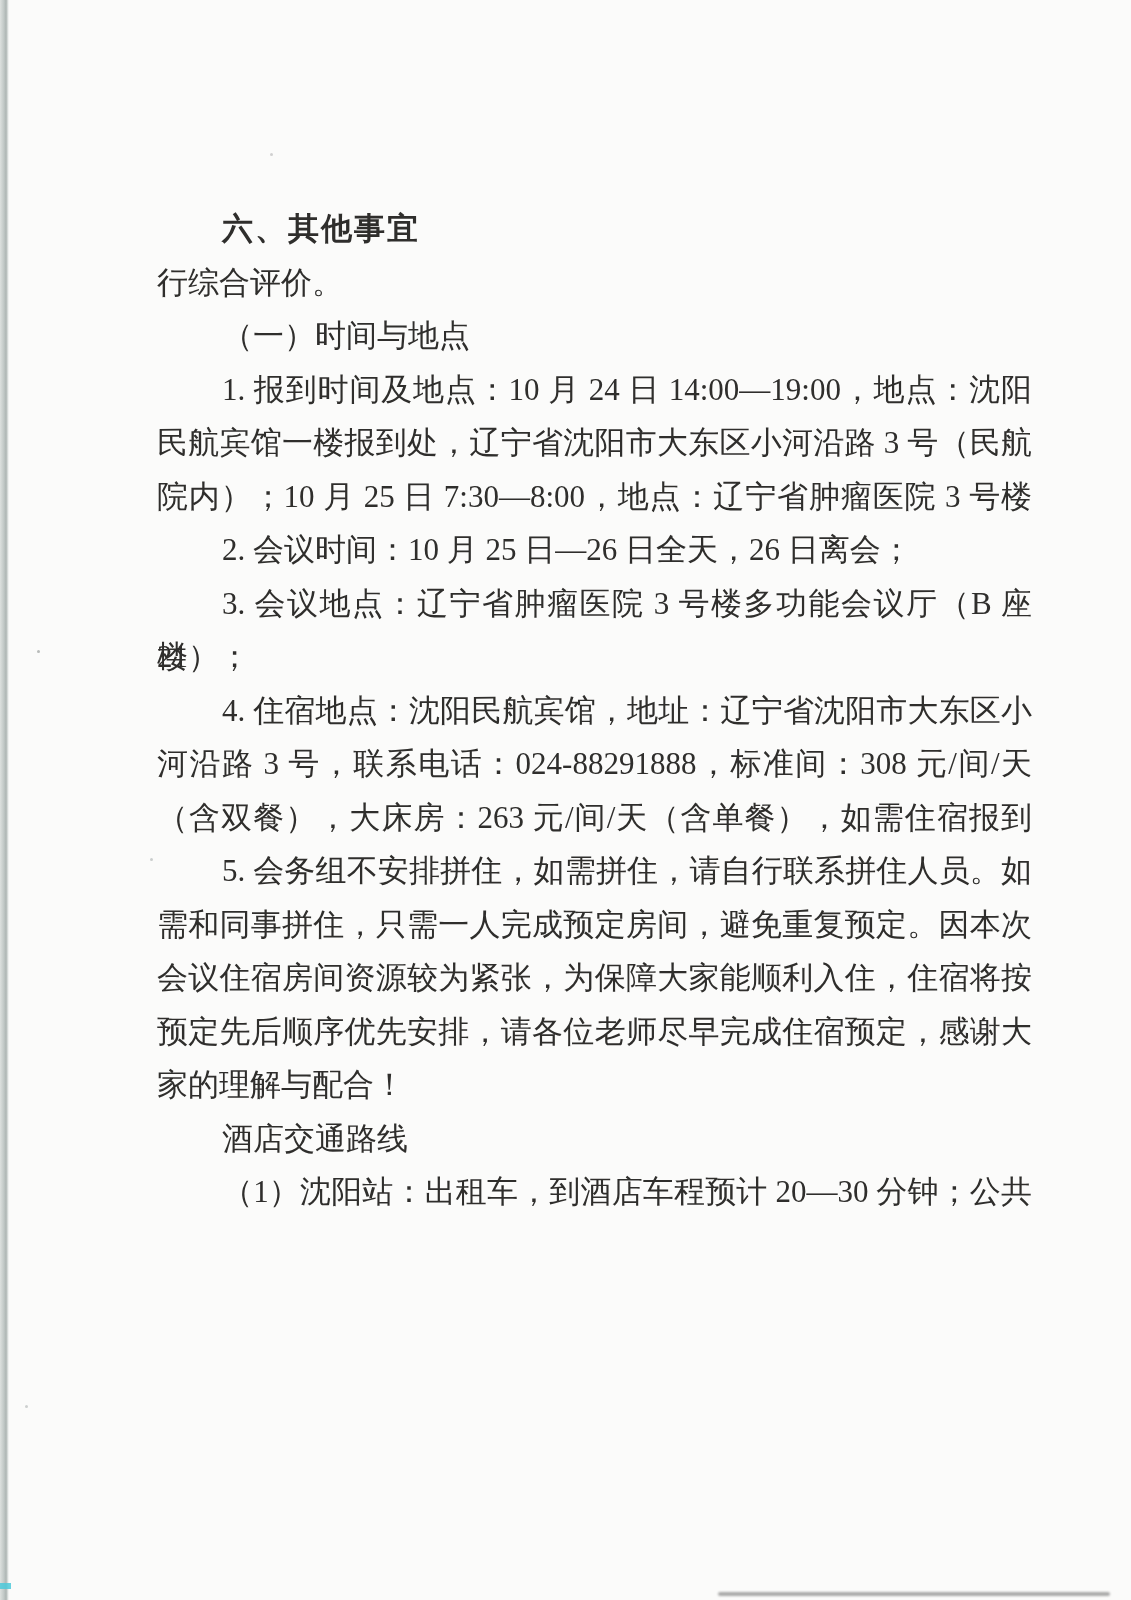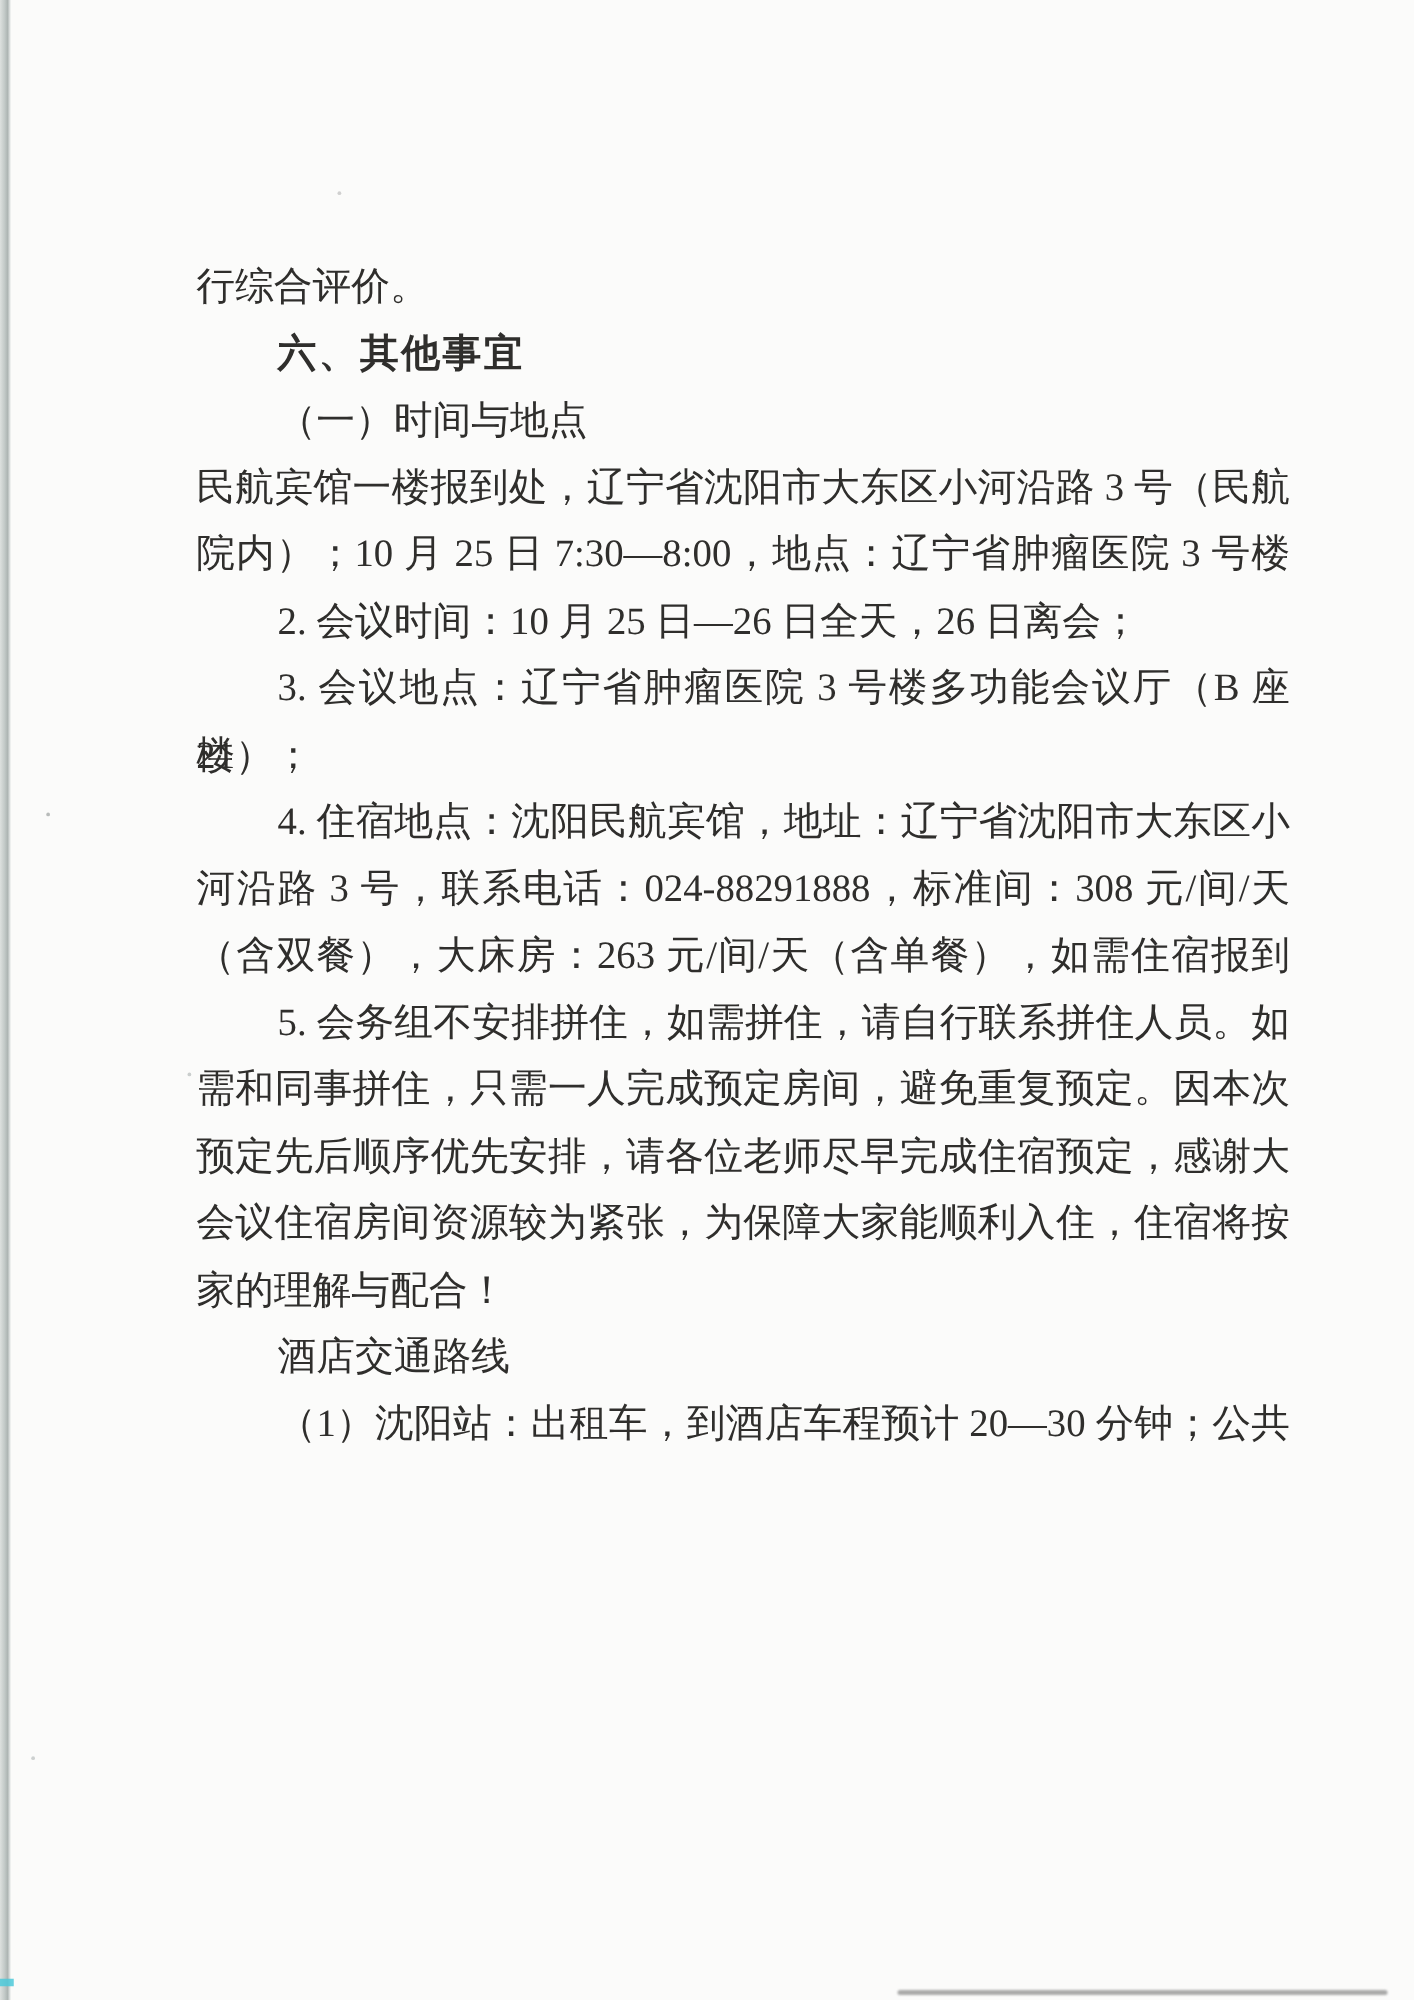--- a/index.html
+++ b/index.html
@@ -94,35 +94,36 @@
       113px  208px 0 rgba(130, 140, 138, 0.40),
       -12px  755px 0 rgba(120, 130, 128, 0.35);
   }
 </style>
 </head>
 <body>
 
 <div class="page">
   <div class="edge-strip"></div>
   <div class="content" id="doc-content">
+      <div class="line indent bold">六、其他事宜</div>
       <div class="line">行综合评价。</div>
-      <div class="line indent bold">六、其他事宜</div>
       <div class="line indent">（一）时间与地点</div>
+      <div class="line indent justify">1. 报到时间及地点：10 月 24 日 14:00—19:00，地点：沈阳</div>
       <div class="line justify">民航宾馆一楼报到处，辽宁省沈阳市大东区小河沿路 3 号（民航</div>
       <div class="line justify">院内）；10 月 25 日 7:30—8:00，地点：辽宁省肿瘤医院 3 号楼</div>
       <div class="line indent">2. 会议时间：10 月 25 日—26 日全天，26 日离会；</div>
       <div class="line indent justify">3. 会议地点：辽宁省肿瘤医院 3 号楼多功能会议厅（B 座 21</div>
       <div class="line">楼）；</div>
       <div class="line indent justify">4. 住宿地点：沈阳民航宾馆，地址：辽宁省沈阳市大东区小</div>
       <div class="line justify">河沿路 3 号，联系电话：024-88291888，标准间：308 元/间/天</div>
       <div class="line justify">（含双餐），大床房：263 元/间/天（含单餐），如需住宿报到</div>
       <div class="line indent justify">5. 会务组不安排拼住，如需拼住，请自行联系拼住人员。如</div>
       <div class="line justify">需和同事拼住，只需一人完成预定房间，避免重复预定。因本次</div>
+      <div class="line justify">会议住宿房间资源较为紧张，为保障大家能顺利入住，住宿将按</div>
       <div class="line justify">预定先后顺序优先安排，请各位老师尽早完成住宿预定，感谢大</div>
-      <div class="line justify">会议住宿房间资源较为紧张，为保障大家能顺利入住，住宿将按</div>
       <div class="line">家的理解与配合！</div>
       <div class="line indent">酒店交通路线</div>
       <div class="line indent justify">（1）沈阳站：出租车，到酒店车程预计 20—30 分钟；公共</div>
     </div>
   <div class="noise-dots"></div>
   <div class="smudge"></div>
   <div class="cyan-mark"></div>
 </div>
 
 </body></html>

